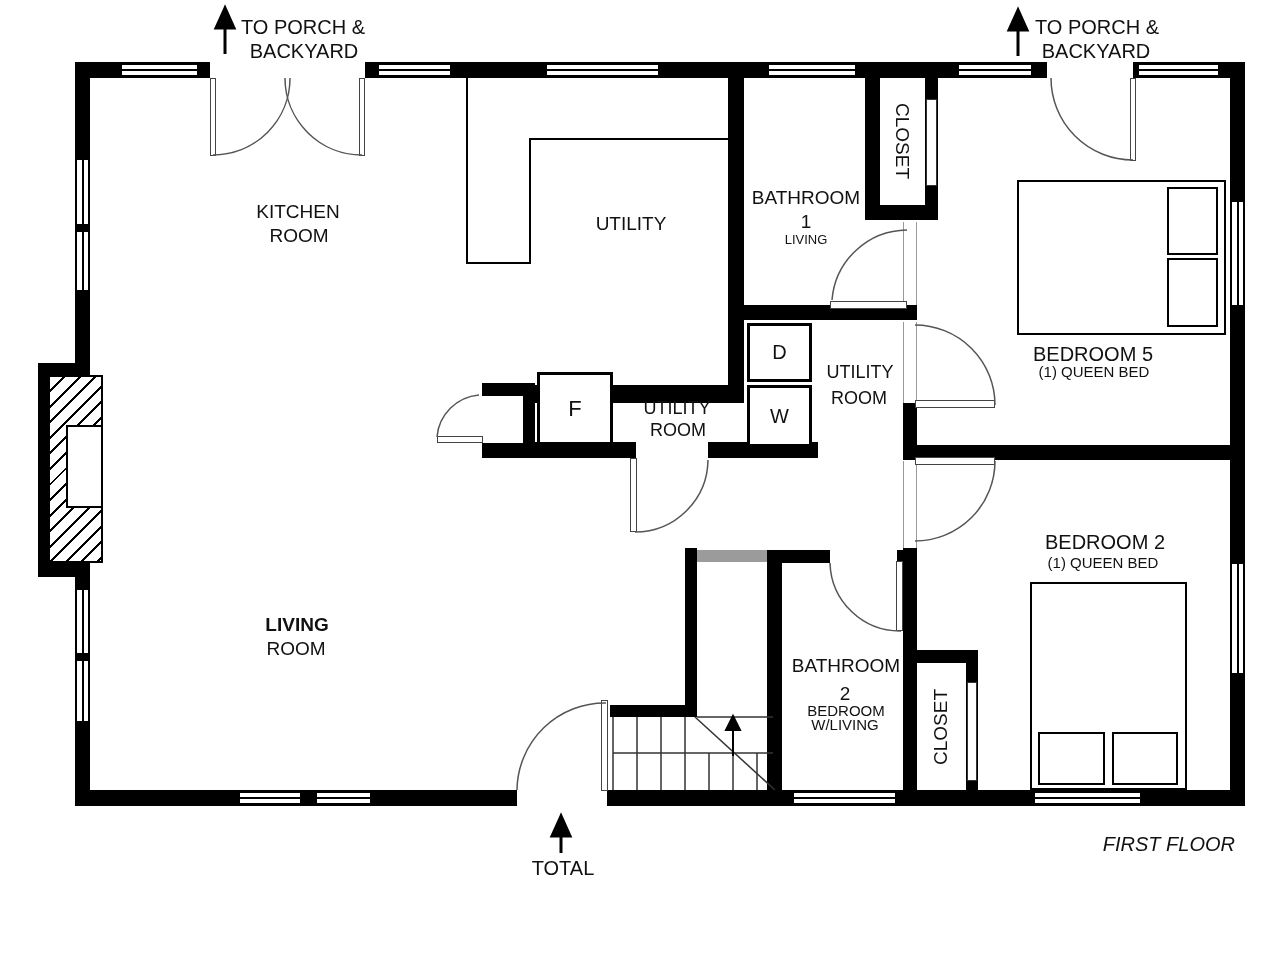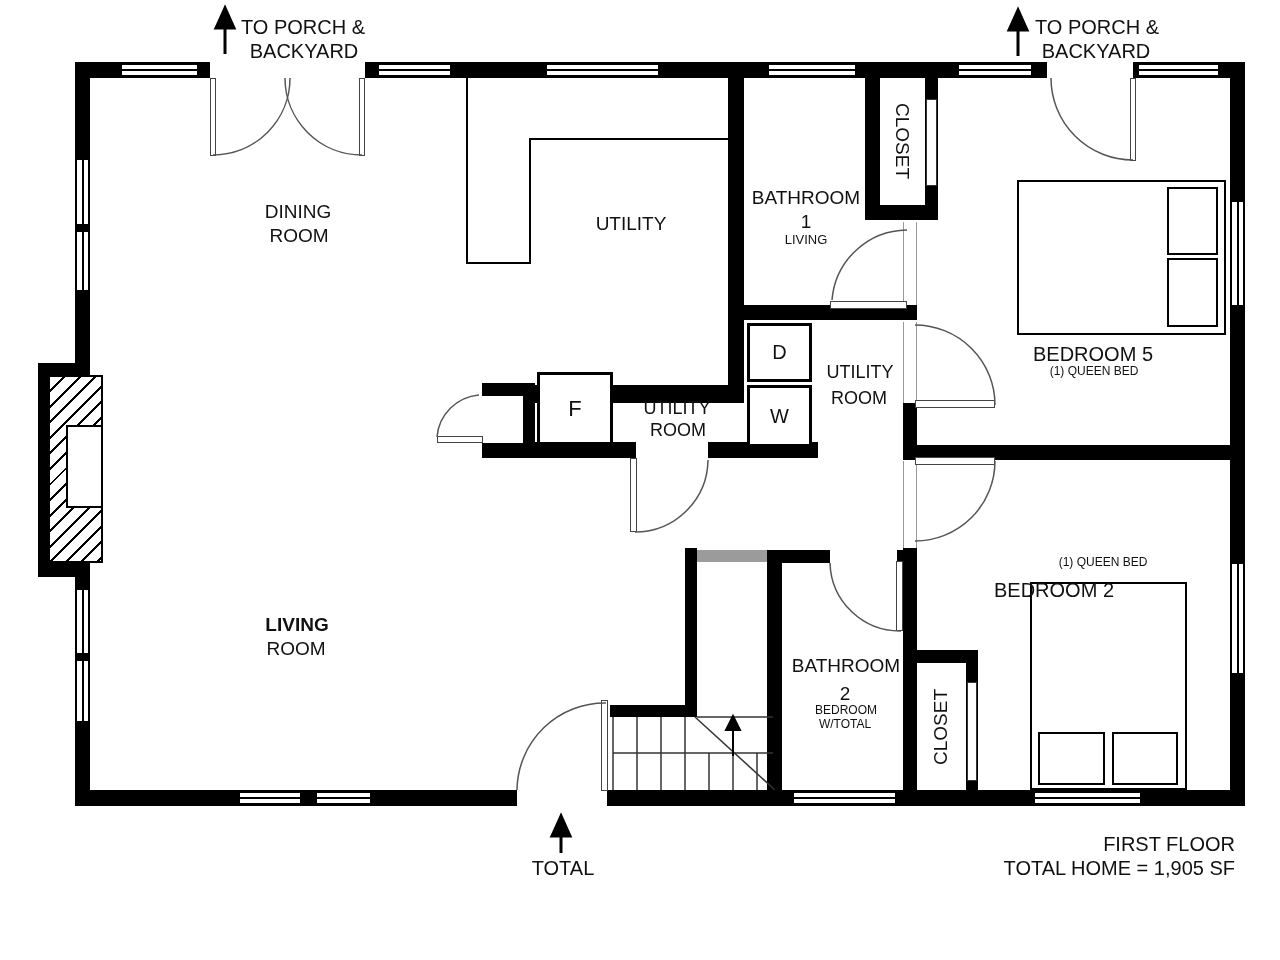--- a/index.html
+++ b/index.html
@@ -24,21 +24,21 @@
   .pillow{position:absolute;background:#fff;border:2px solid #000;box-sizing:border-box;}
   .hatch{position:absolute;border:2px solid #000;box-sizing:border-box;
          background:repeating-linear-gradient(135deg,#fff,#fff 9px,#000 9px,#000 11px);}
   .firebox{position:absolute;background:#fff;border:2px solid #000;box-sizing:border-box;}
   .label{position:absolute;transform:translate(-50%,-50%);text-align:center;
          white-space:nowrap;line-height:1.1;}
   .label-r{position:absolute;transform:translateY(-50%);text-align:right;white-space:nowrap;}
   .rot90{transform:translate(-50%,-50%) rotate(90deg);}
   .rot270{transform:translate(-50%,-50%) rotate(-90deg);}
   .fs20{font-size:20px;} .fs19{font-size:19px;} .fs18{font-size:18px;}
-  .fs13{font-size:13px;} .fs12{font-size:12px;}
+  .fs13{font-size:13px;} .fs12{font-size:15px;}
   svg{position:absolute;left:0;top:0;pointer-events:none;}
 </style>
 </head>
 <body>
 
 <div id="plan">
 
   <div class="wall" style="left:75px;top:62px;width:1170px;height:16px;"></div>
   <div class="wall" style="left:75px;top:62px;width:15px;height:744px;"></div>
   <div class="wall" style="left:1230px;top:62px;width:15px;height:744px;"></div>
@@ -171,46 +171,45 @@
       <line x1="561" y1="853" x2="561" y2="830"></line>
       <polygon points="561,816 552,836 570,836"></polygon>
     </g>
   </svg>
 
   <div class="label fs20" style="left:303px;top:27px;">TO PORCH &amp;</div>
   <div class="label fs20" style="left:304px;top:51px;">BACKYARD</div>
   <div class="label fs20" style="left:1097px;top:27px;">TO PORCH &amp;</div>
   <div class="label fs20" style="left:1096px;top:51px;">BACKYARD</div>
 
-  <div class="label fs19" style="left:298px;top:212px;">DINING</div>
+  <div class="label fs19" style="left:298px;top:212px;">KITCHEN</div>
   <div class="label fs19" style="left:299px;top:236px;">ROOM</div>
   <div class="label fs19" style="left:631px;top:224px;">UTILITY</div>
   <div class="label fs19" style="left:297px;top:625px;font-weight:bold;">LIVING</div>
   <div class="label fs19" style="left:296px;top:649px;">ROOM</div>
 
   <div class="label fs19" style="left:806px;top:198px;">BATHROOM</div>
   <div class="label fs19" style="left:806px;top:222px;">1</div>
   <div class="label fs13" style="left:806px;top:240px;">LIVING</div>
 
   <div class="label fs19 rot90" style="left:902px;top:141px;">CLOSET</div>
   <div class="label fs19 rot270" style="left:941px;top:727px;">CLOSET</div>
 
   <div class="label fs18" style="left:860px;top:373px;">UTILITY</div>
   <div class="label fs18" style="left:859px;top:399px;">ROOM</div>
   <div class="label fs18" style="left:677px;top:409px;">UTILITY</div>
   <div class="label fs18" style="left:678px;top:431px;">ROOM</div>
 
   <div class="label fs20" style="left:1093px;top:354px;">BEDROOM 5</div>
   <div class="label fs12" style="left:1094px;top:372px;">(1) QUEEN BED</div>
-  <div class="label fs20" style="left:1054px;top:542px;margin-top:48px;">BEDROOM 2</div>
+  <div class="label fs20" style="left:1105px;top:542px;">BEDROOM 2</div>
   <div class="label fs12" style="left:1103px;top:563px;">(1) QUEEN BED</div>
 
   <div class="label fs19" style="left:846px;top:666px;">BATHROOM</div>
   <div class="label fs19" style="left:845px;top:694px;">2</div>
   <div class="label fs12" style="left:846px;top:711px;">BEDROOM</div>
-  <div class="label fs12" style="left:845px;top:725px;">W/TOTAL</div>
+  <div class="label fs12" style="left:845px;top:725px;">W/LIVING</div>
 
   <div class="label fs20" style="left:563px;top:868px;">TOTAL</div>
 
-  <div class="label-r fs20" style="right:45px;top:844px;">FIRST FLOOR</div>
-  <div class="label-r fs20" style="right:45px;top:868px;">TOTAL HOME = 1,905 SF</div>
+  <div class="label-r fs20" style="right:45px;top:844px;font-style:italic;">FIRST FLOOR</div>
 
 </div>
 
 </body></html>

